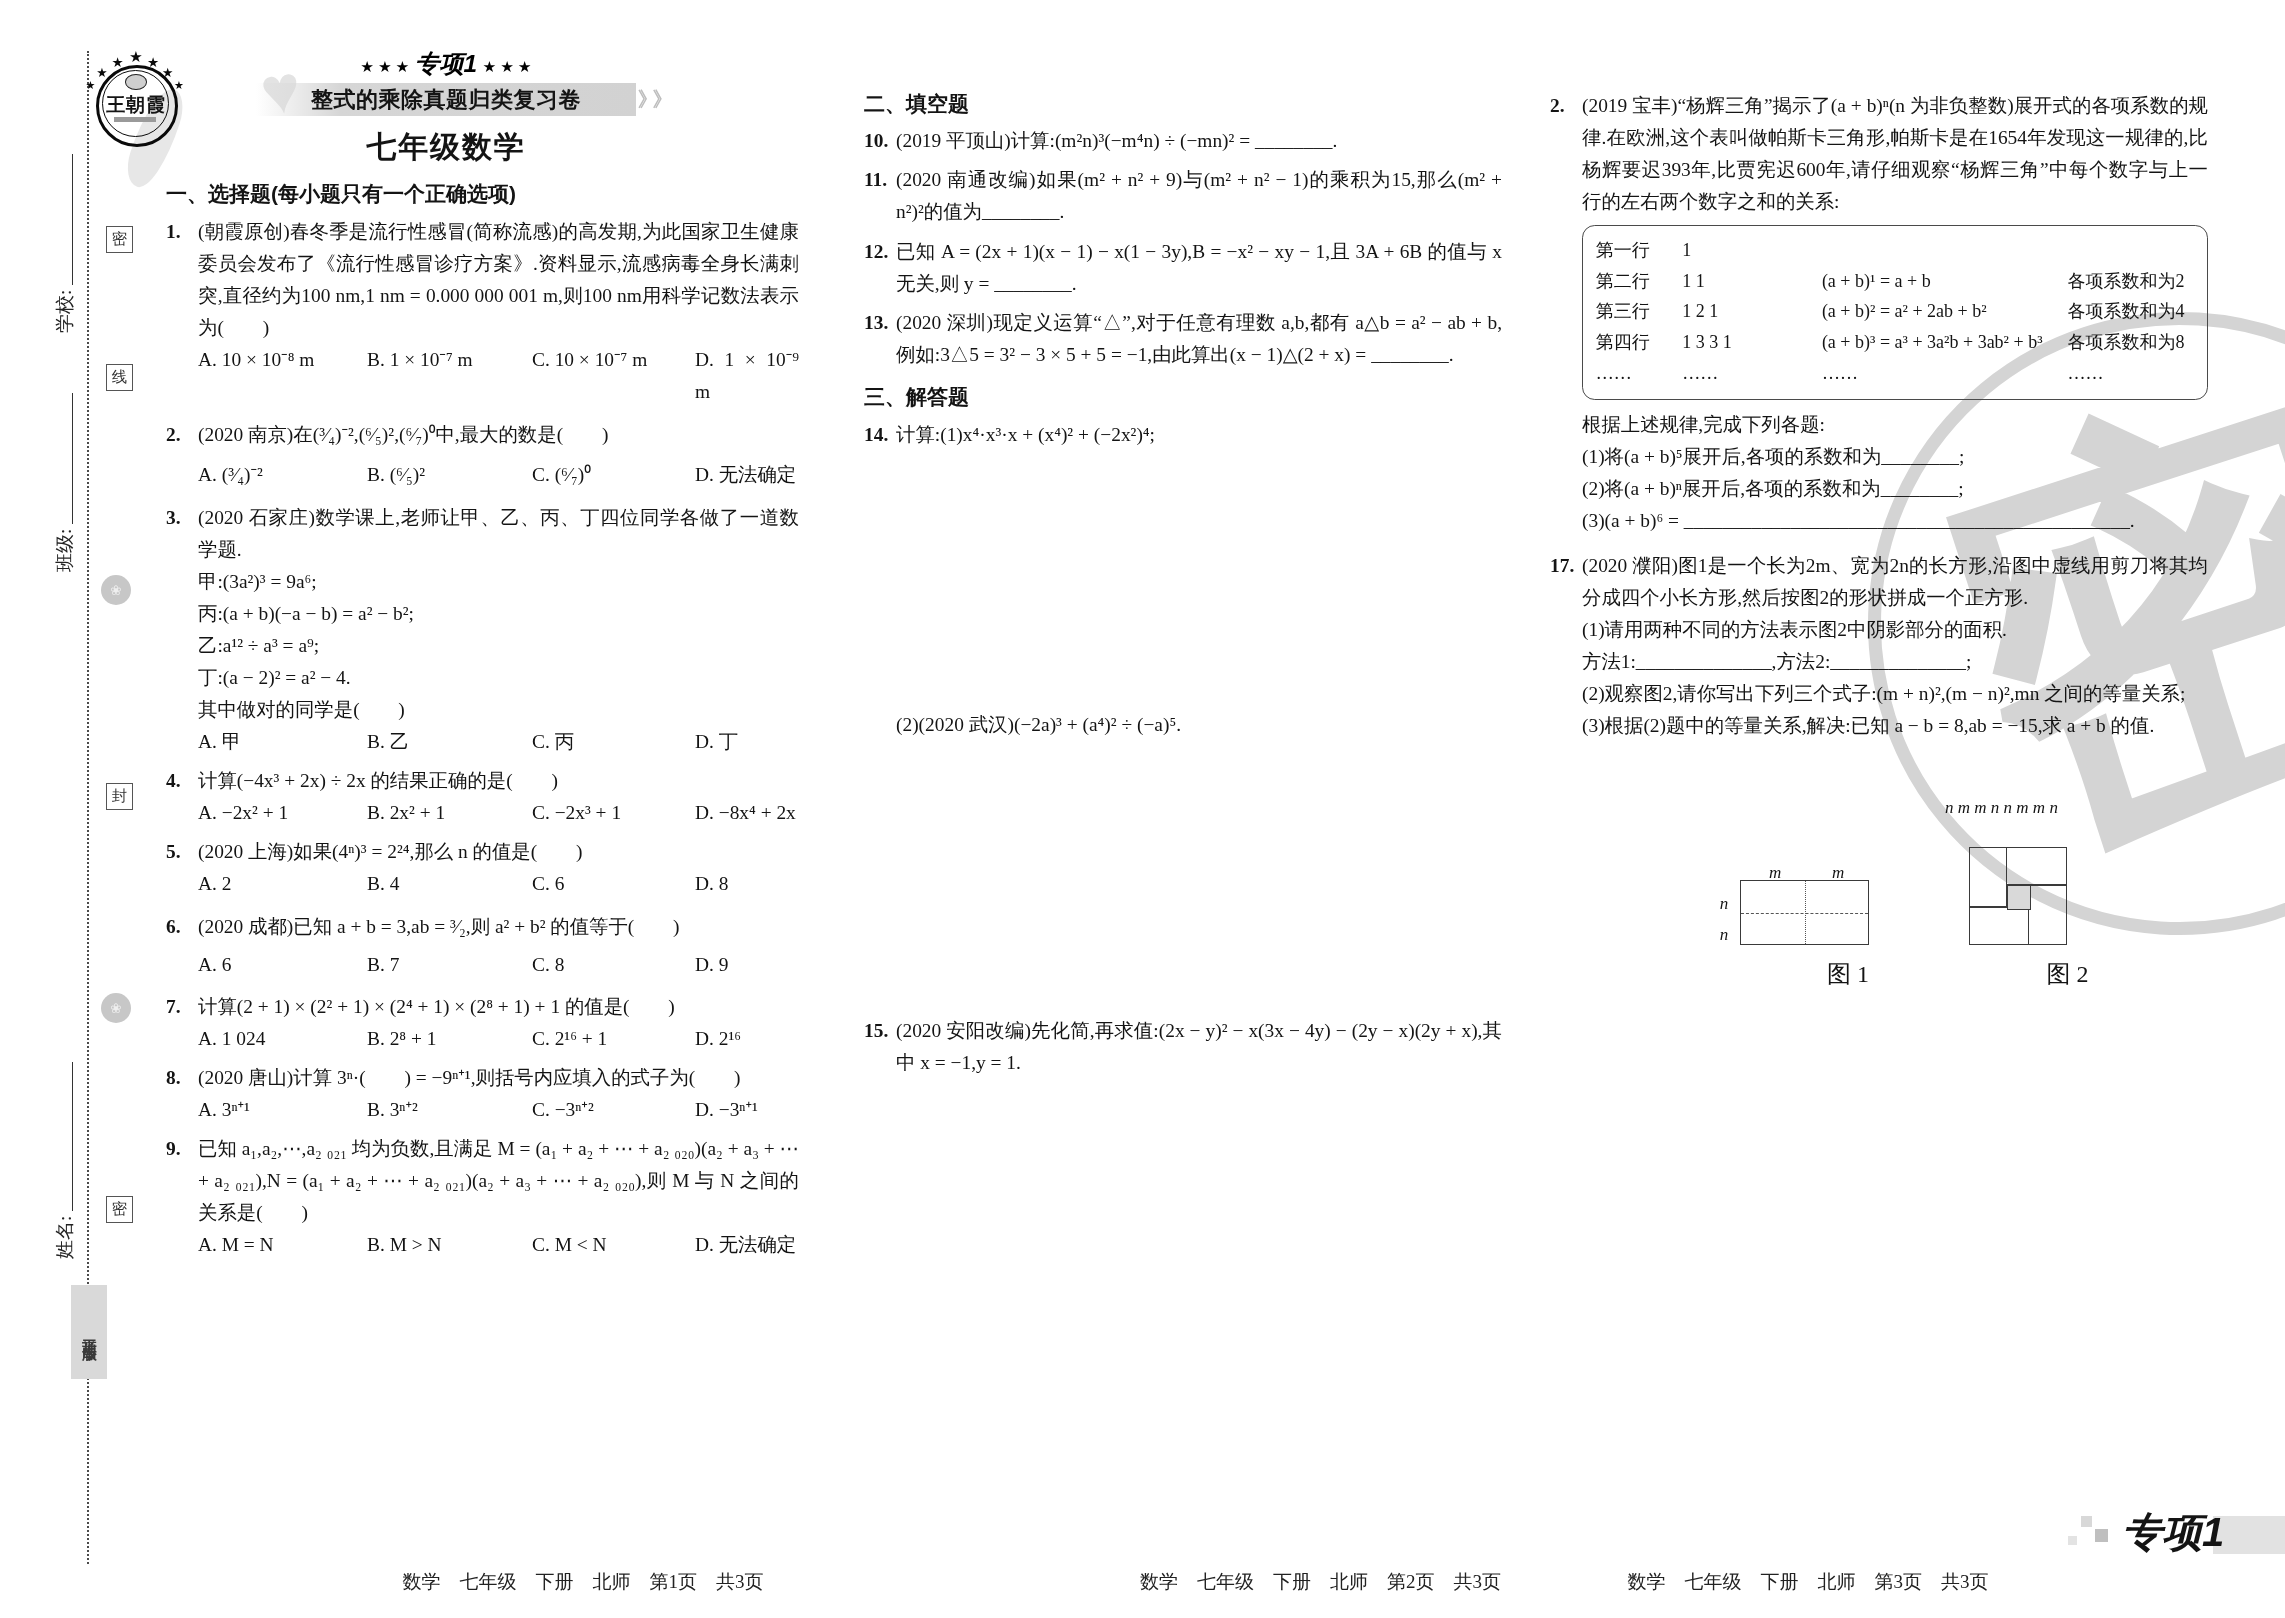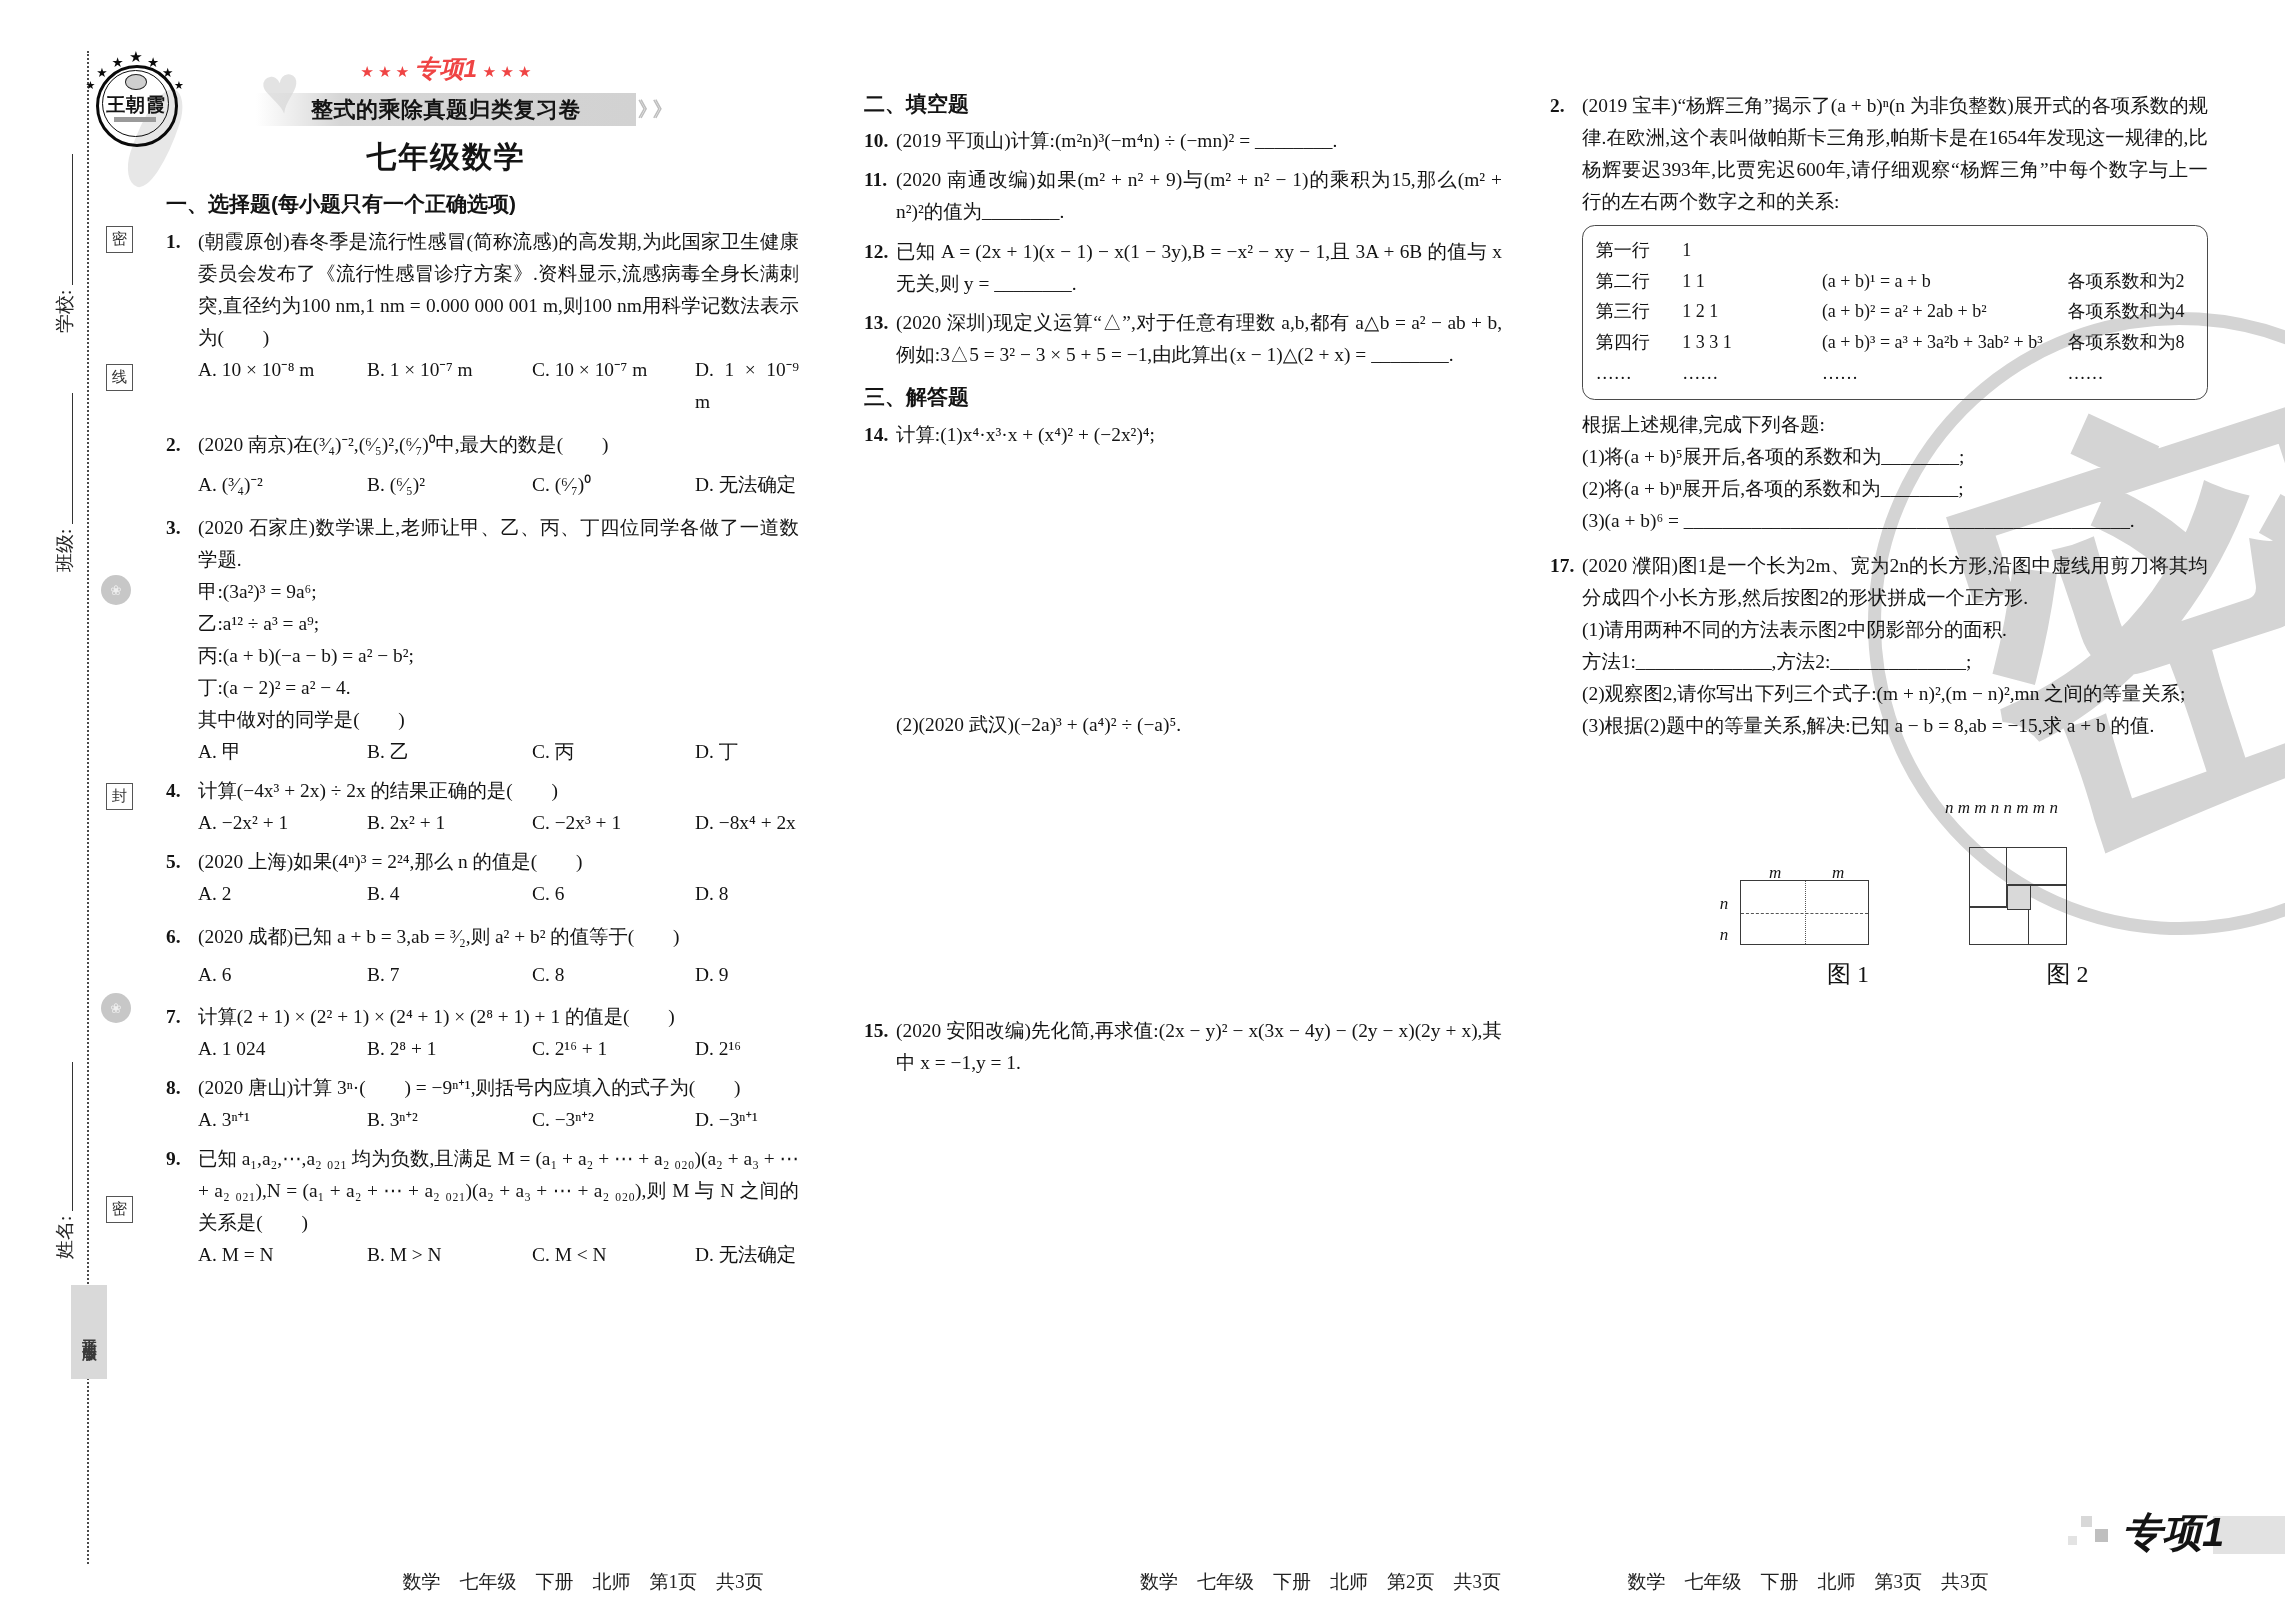--- a/index.html
+++ b/index.html
@@ -30,21 +30,21 @@
   .logo .oval{position:absolute;left:36px;top:22px;width:20px;height:13.6px;border:1.4px solid #222;
               border-radius:50%;background:#cfcfcf;}
   .logo .brand{position:absolute;left:0;top:40px;width:100%;text-align:center;font-weight:bold;
                font-size:19px;letter-spacing:0.9px;}
   .logo .tiny{position:absolute;left:25px;top:65px;width:42px;height:4.5px;background:#9a9a9a;}
   .logo .star{position:absolute;color:#0a0a0a;}
   .deco-heart{position:absolute;left:261px;top:52px;font-size:67px;color:#e3e3e3;transform:rotate(-8deg);z-index:1;}
   .deco-leaf{position:absolute;left:136px;top:86px;width:38px;height:104px;background:#e7e7e7;
              border-radius:60% 40% 55% 45%/70% 30% 70% 30%;transform:rotate(18deg);z-index:0;}
   .hdr-block{width:380px;margin-left:90px;text-align:center;}
-  .stars-line{font-size:15.4px;color:#ef4444;line-height:37px;}
+  .stars-line{font-size:15.4px;color:#000000;line-height:27px;}
   .stars-line .topic{font-family:"Liberation Sans",sans-serif;font-weight:bold;font-style:italic;font-size:24.4px;padding:0 5.4px;}
   .banner{position:relative;height:33px;line-height:33px;margin-top:2.7px;
           background:linear-gradient(90deg,rgba(214,214,214,0) 0%,#d6d6d6 22%,#d2d2d2 100%);
           font-family:"Liberation Sans",sans-serif;font-weight:bold;font-size:22px;letter-spacing:0.5px;}
   .banner .chev{position:absolute;right:-31px;top:0;color:#bdbdbd;font-size:20px;letter-spacing:-5.4px;}
   .subtitle{font-family:"Liberation Sans",sans-serif;font-weight:bold;font-size:30px;margin-top:11px;letter-spacing:1.8px;}
   
   .col{position:absolute;z-index:2;}
   #col1{left:166px;top:50px;width:633px;}
   #col2{left:864px;top:90px;width:638px;}
@@ -170,22 +170,22 @@
         <span>B. (⁶⁄₅)²</span>
         <span>C. (⁶⁄₇)⁰</span>
         <span>D. 无法确定</span>
       </span>
     </div>
 
     <div class="q">
       <span class="num">3.</span>
       <span>(2020 石家庄)数学课上,老师让甲、乙、丙、丁四位同学各做了一道数学题.</span>
       <span class="subline">甲:(3a²)³ = 9a⁶;</span>
+      <span class="subline">丙:(a + b)(−a − b) = a² − b²;</span>
       <span class="subline">乙:a¹² ÷ a³ = a⁹;</span>
-      <span class="subline">丙:(a + b)(−a − b) = a² − b²;</span>
       <span class="subline">丁:(a − 2)² = a² − 4.</span>
       <span class="subline">其中做对的同学是(　　)</span>
       <span class="opts">
         <span>A. 甲</span>
         <span>B. 乙</span>
         <span>C. 丙</span>
         <span>D. 丁</span>
       </span>
     </div>
 

